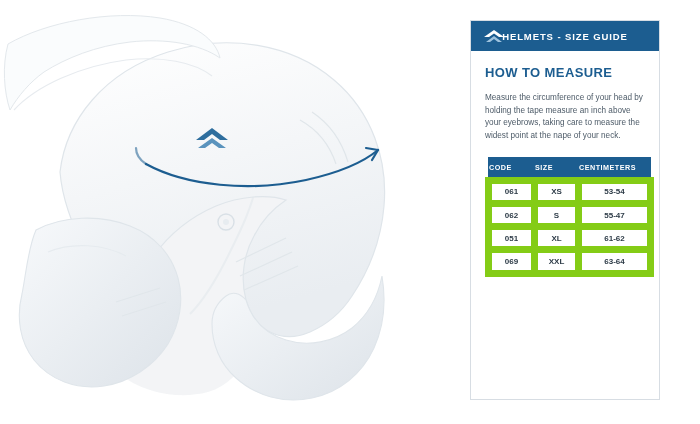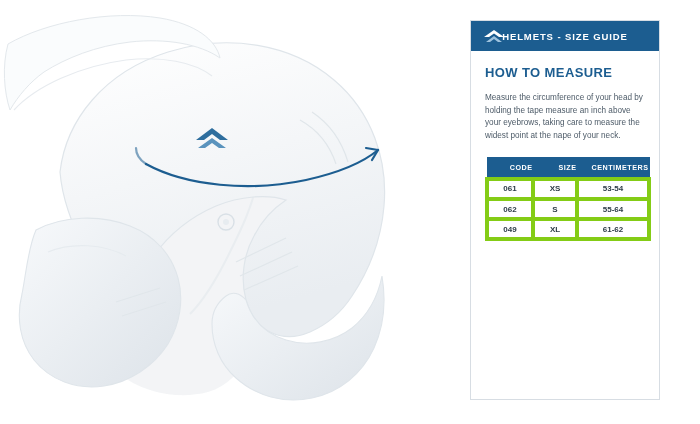--- a/index.html
+++ b/index.html
@@ -95,26 +95,26 @@
     width: 162px;
     table-layout: fixed;
   }
   #size-table th {
     background: #1c5d90;
     color: #ffffff;
     font-size: 7.2px;
     font-weight: bold;
     letter-spacing: 0.5px;
     padding: 5px 0;
-    text-align: right;
+    text-align: left;
     border: 1px solid #1c5d90;
     margin-left: 9px;
   }
   #size-table td {
-    border: 4px solid #84cc16;
+    border: 7px solid #84cc16;
     color: #2d3b47;
     font-size: 8px;
     font-weight: bold;
     text-align: center;
     padding: 3.6px 0;
   }
   #size-table col.c-code { width: 46px; }
   #size-table col.c-size { width: 44px; }
   #size-table col.c-cm   { width: 72px; }
 </style>
@@ -234,25 +234,30 @@
         </thead>
         <tbody>
           <tr>
             <td>061</td>
             <td>XS</td>
             <td>53-54</td>
           </tr>
           <tr>
             <td>062</td>
             <td>S</td>
-            <td>55-64</td>
-          </tr>
-          <tr>
-            <td>049</td>
+            <td>55-47</td>
+          </tr>
+          <tr>
+            <td>051</td>
             <td>XL</td>
             <td>61-62</td>
+          </tr>
+          <tr>
+            <td>069</td>
+            <td>XXL</td>
+            <td>63-64</td>
           </tr>
         </tbody>
       </table>
     </div>
 
   </div>
 </div>
 
 </body></html>

